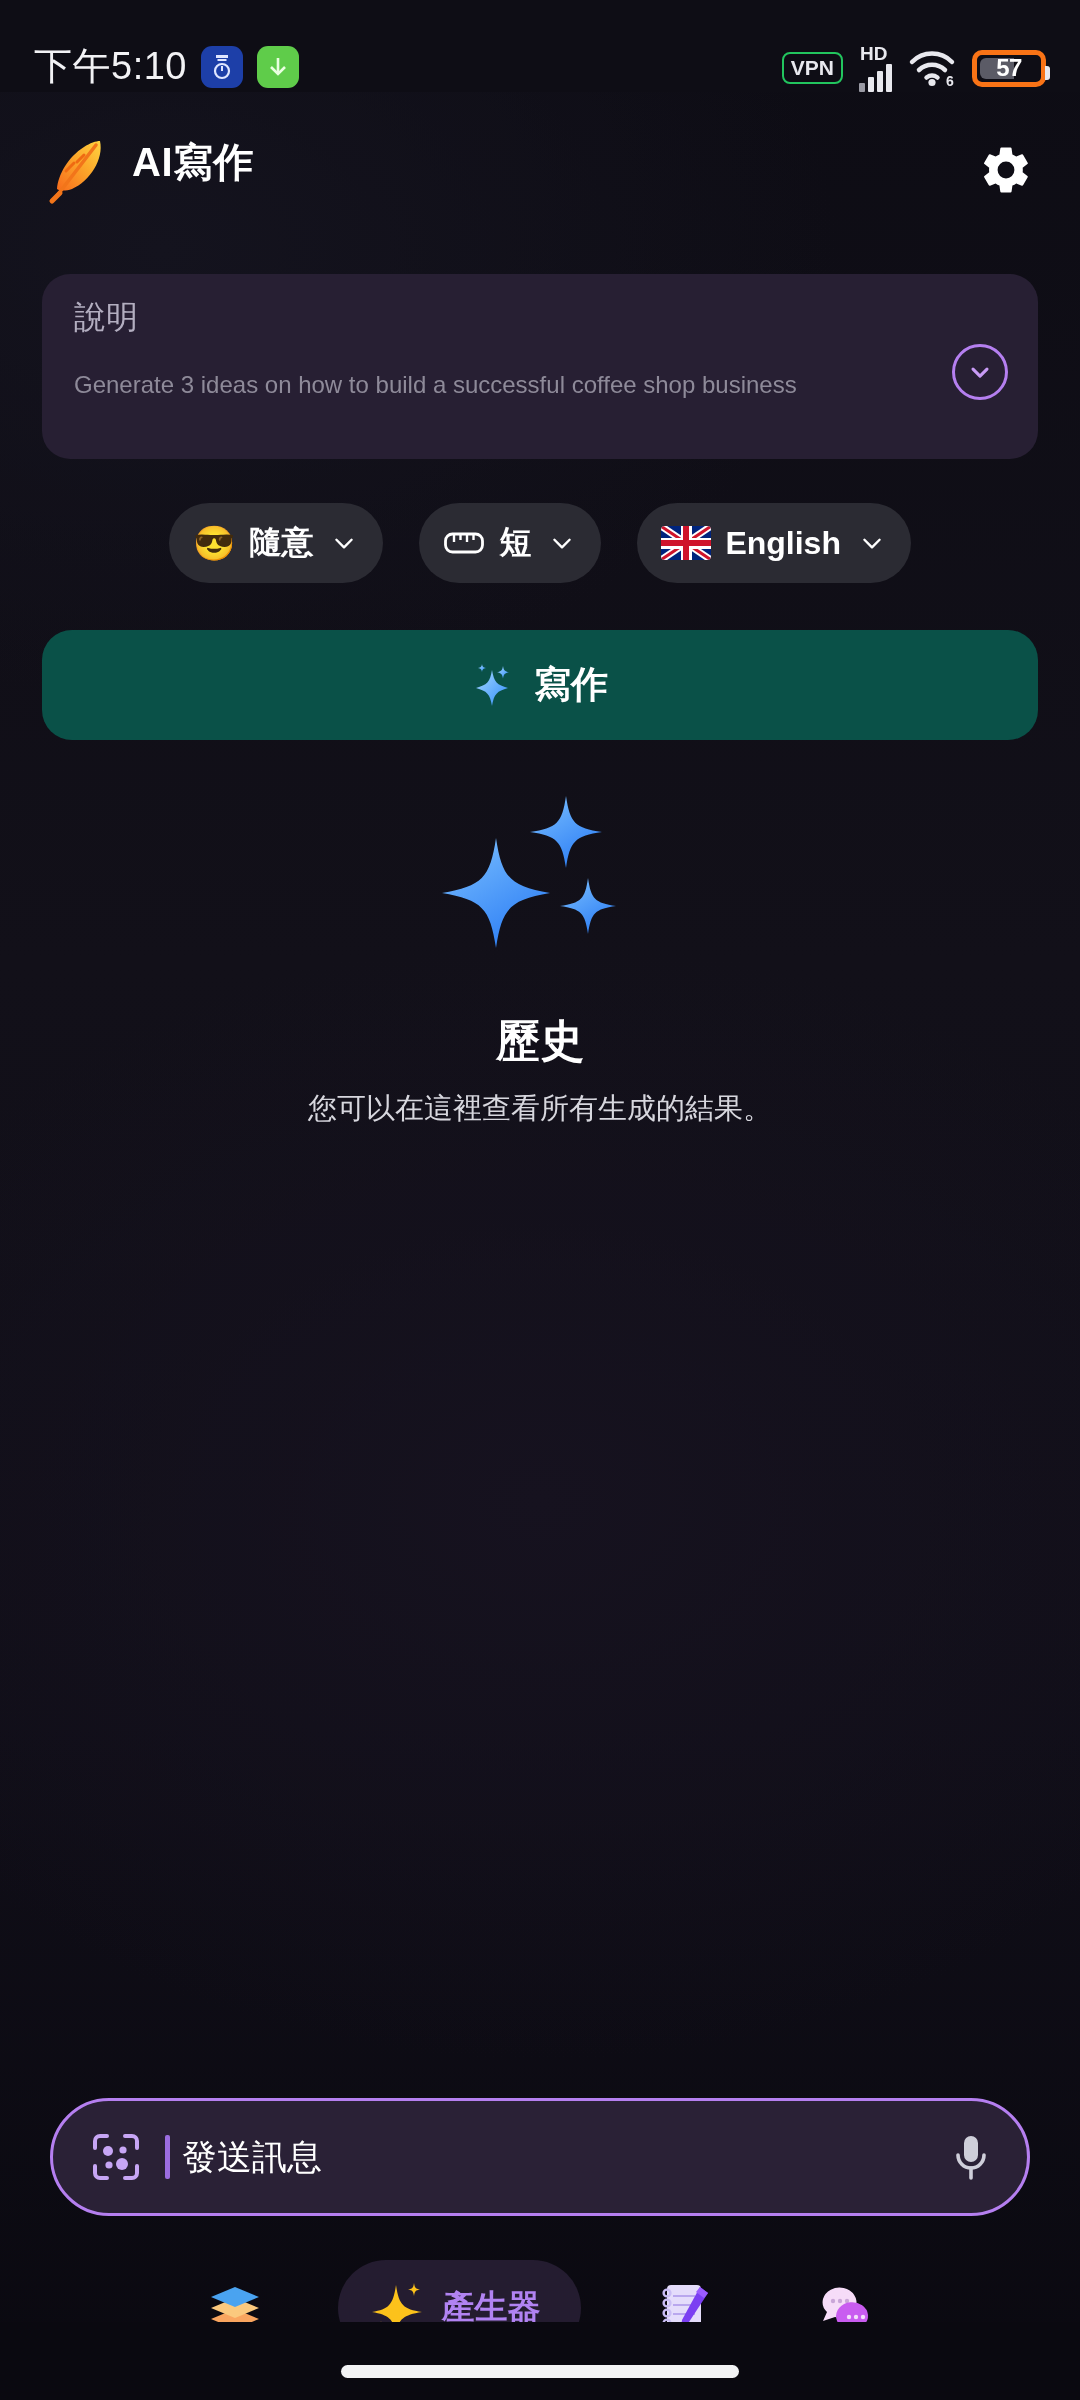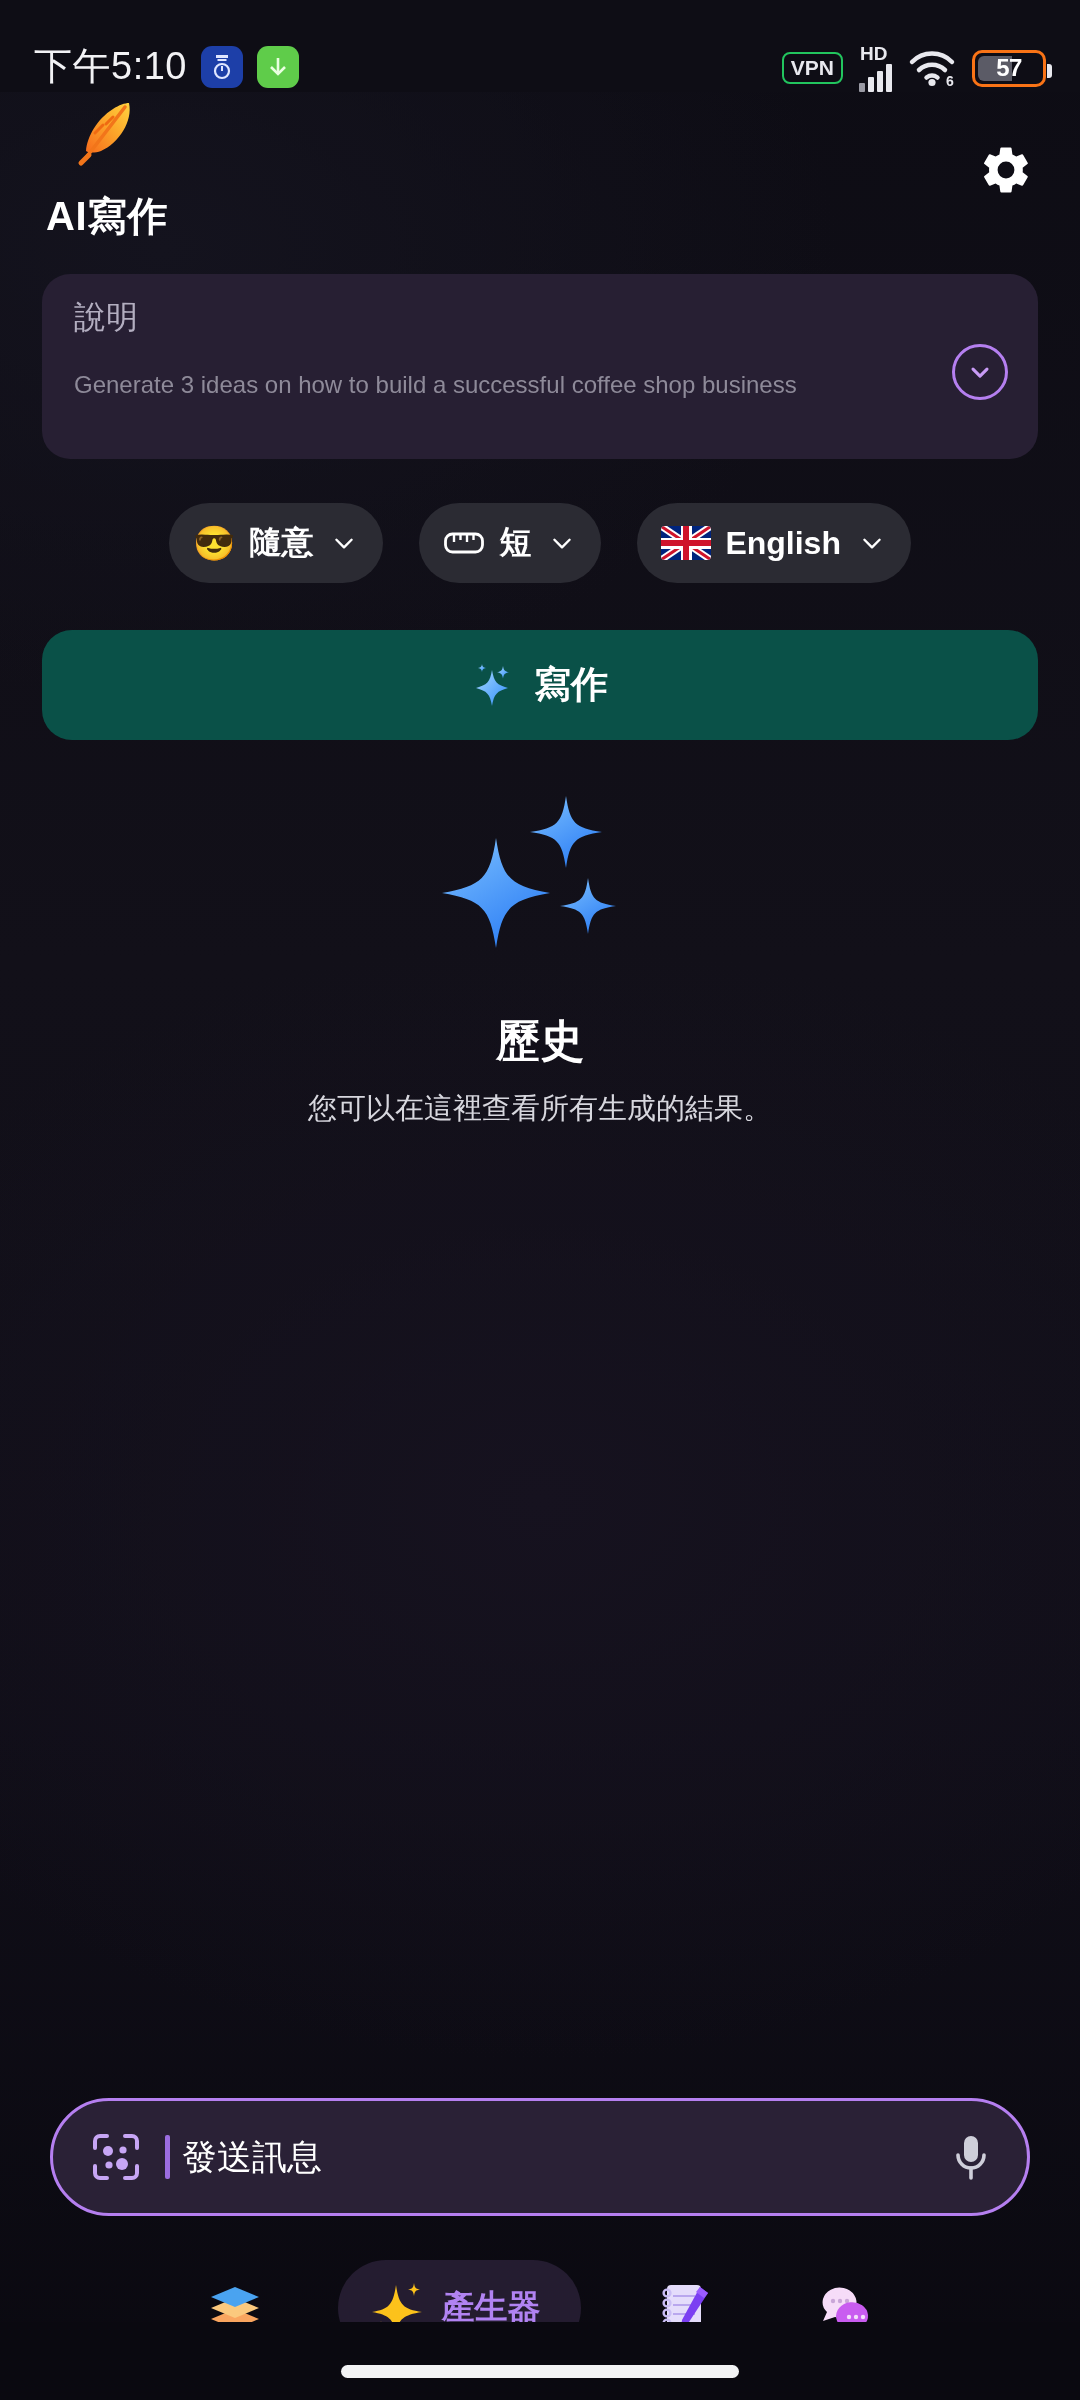--- a/index.html
+++ b/index.html
@@ -41,37 +41,37 @@
   .hd-lbl{ color:#e8e8ee; font-size:19px; font-weight:bold; line-height:1; margin-bottom:1px; margin-left:1px;}
   .bars{ display:flex; align-items:flex-end; gap:3px; height:28px; }
   .bars i{ display:block; width:6px; background:#e8e8ee; border-radius:1px; }
   .bars i:nth-child(1){ height:9px;  background:#9a9aa4;}
   .bars i:nth-child(2){ height:15px; }
   .bars i:nth-child(3){ height:21px; }
   .bars i:nth-child(4){ height:28px; }
   .wifi-wrap{ position:relative; width:48px; height:40px; }
   .battery{
     position:relative; width:74px; height:37px;
-    border:3px solid #f97316; border-radius:10px;
+    border:5px solid #f97316; border-radius:10px;
     display:flex; align-items:center; justify-content:center;
   }
   .battery::after{
     content:""; position:absolute; right:-9px; top:11px;
     width:5px; height:14px; background:#e8e8ee; border-radius:0 3px 3px 0;
   }
   .battery .fill{ position:absolute; left:3px; top:3px; bottom:3px; width:34px;
     background:#5b5b66; border-radius:6px 0 0 6px; }
   .battery span{ position:relative; color:#fff; font-size:24px; font-weight:bold; letter-spacing:-.5px;}
 
   
   .appbar{
     position:absolute; top:115px; left:0; right:0; height:110px;
     display:flex; align-items:center; padding:0 46px;
   }
-  .brand{ display:flex; align-items:center; gap:22px;flex-direction:column; }
+  .brand{ display:flex; gap:22px; }
   .app-title{ color:#ffffff; font-size:40px; font-weight:bold; letter-spacing:.5px;}
   .gear{ margin-left:auto; width:56px; height:56px; }
 
   
   .prompt-card{
     position:absolute; top:274px; left:42px; right:42px;
     min-height:185px;
     background:#271f33;
     border-radius:28px;
     padding:22px 30px 28px 32px;

